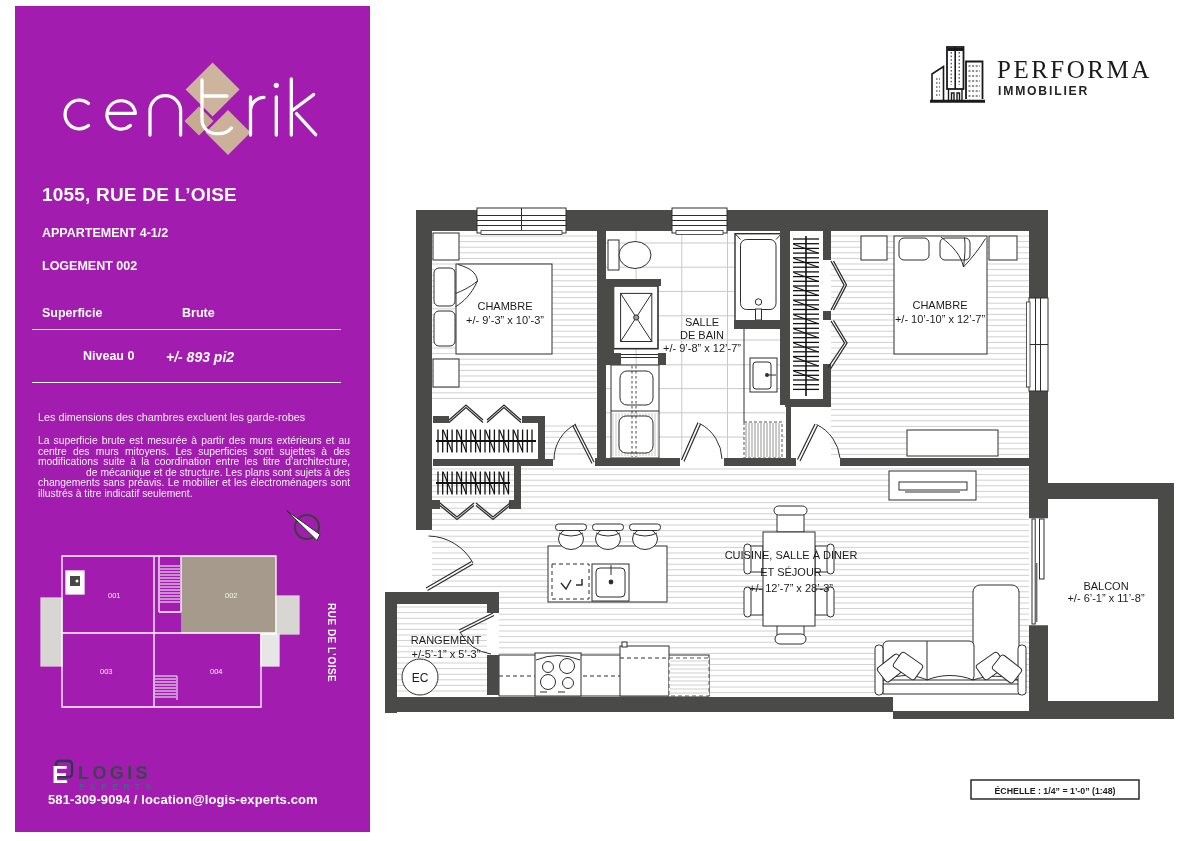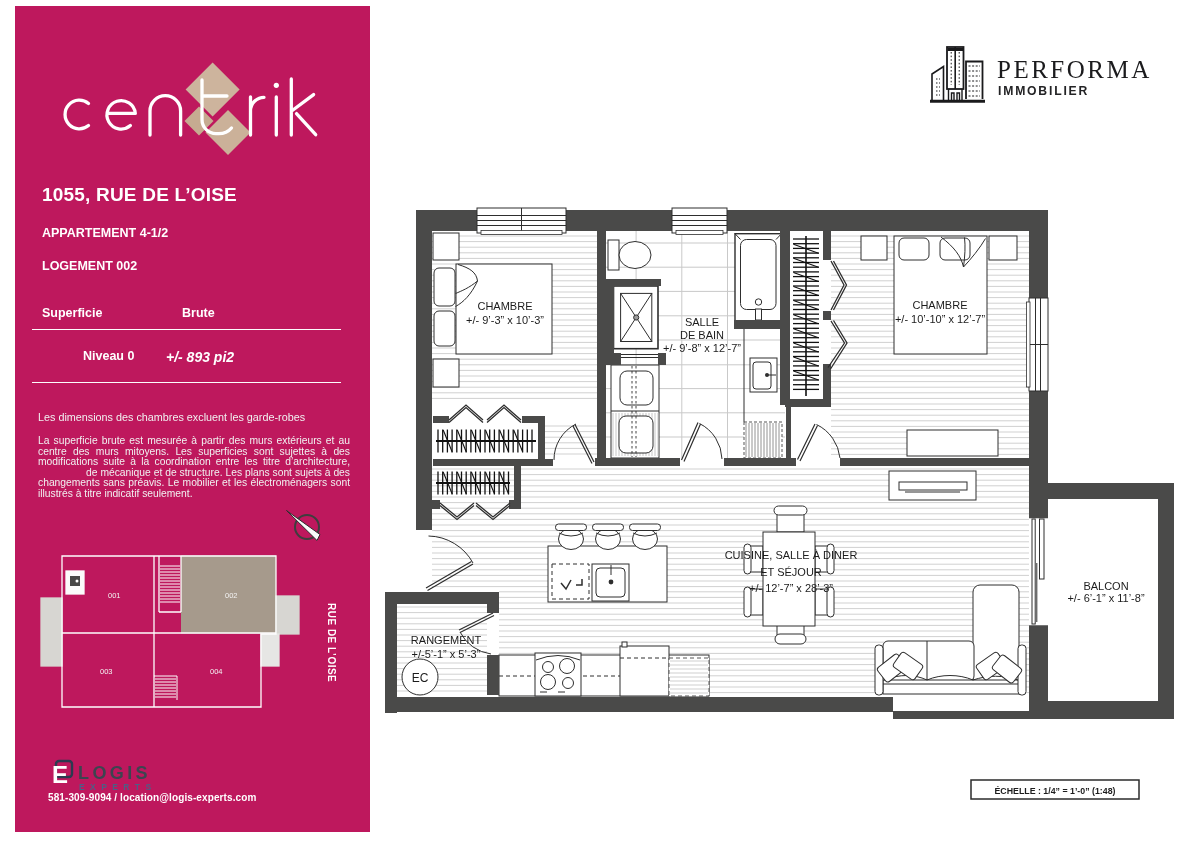--- a/index.html
+++ b/index.html
@@ -1,19 +1,19 @@
 <!DOCTYPE html>
 <html><head>
 <meta charset="utf-8">
 <style>
   html,body{margin:0;padding:0;background:#fff;}
   #page{position:relative;width:1190px;height:841px;background:#fff;overflow:hidden;
         font-family:"Liberation Sans",sans-serif;}
   .abs{position:absolute;}
-  #sidebar{position:absolute;left:15px;top:6px;width:355px;height:826px;background:#be185d;color:#fff;}
+  #sidebar{position:absolute;left:15px;top:6px;width:355px;height:826px;background:#a21caf;color:#fff;}
 </style>
 </head>
 <body>
 <div id="page">
 
 <div id="sidebar">
 
   <svg class="abs" style="left:40px;top:50px;" width="290" height="115" viewBox="55 56 290 115">
 
     <polygon points="212.6,62.4 239.6,89.4 212.6,116.4 185.6,89.4" fill="#cdb49d"></polygon>
@@ -114,21 +114,21 @@
 
   <div class="abs" style="left:30px;top:751px;width:230px;height:40px;">
     <svg width="230" height="40" viewBox="0 0 230 40">
       <rect x="11" y="4" width="16" height="16" rx="3" fill="none" stroke="#2c3a50" stroke-width="2.4"></rect>
       <text x="7" y="26" font-size="24" font-weight="bold" fill="#fff" font-family="Liberation Sans,sans-serif">E</text>
       <text x="33" y="22" font-size="18" font-weight="bold" fill="#3d4450" letter-spacing="3.4" font-family="Liberation Sans,sans-serif">LOGIS</text>
       <text x="34" y="33" font-size="8.5" font-weight="bold" fill="#4d5f86" letter-spacing="5.4" font-family="Liberation Sans,sans-serif">EXPERTS</text>
     </svg>
   </div>
 
-  <div class="abs" style="left:33px;top:786px;font-size:10px;font-weight:bold;letter-spacing:.1px;">581-309-9094 / location@logis-experts.com</div>
+  <div class="abs" style="left:33px;top:786px;font-size:13px;font-weight:bold;letter-spacing:.1px;">581-309-9094 / location@logis-experts.com</div>
 </div>
 
 <svg class="abs" style="left:925px;top:35px;" width="240" height="75" viewBox="925 35 240 75">
 
   <g stroke="#1a1a1c" fill="none">
     <path d="M 932,101 L 932,74 L 943.5,66.5 L 943.5,101" stroke-width="1.6"></path>
     <rect x="947" y="47" width="16.5" height="42" stroke-width="1.8"></rect>
     <path d="M 947.5,49.5 L 963,49.5" stroke-width="3"></path>
     <path d="M 955.2,47 L 955.2,89" stroke-width="1.6"></path>
     <path d="M 951.2,52 L 951.2,85 M 959.2,52 L 959.2,85" stroke-width="1" stroke-dasharray="1.6,2"></path>

